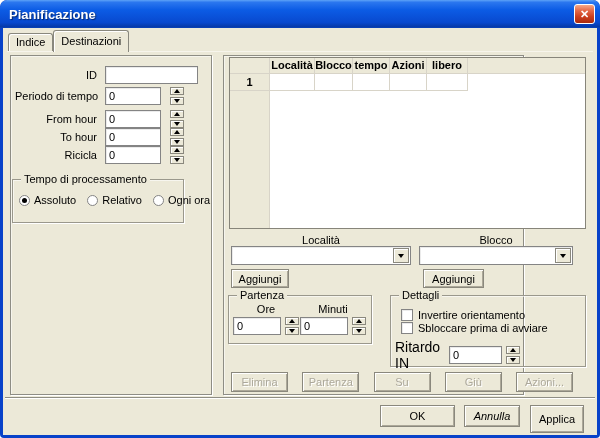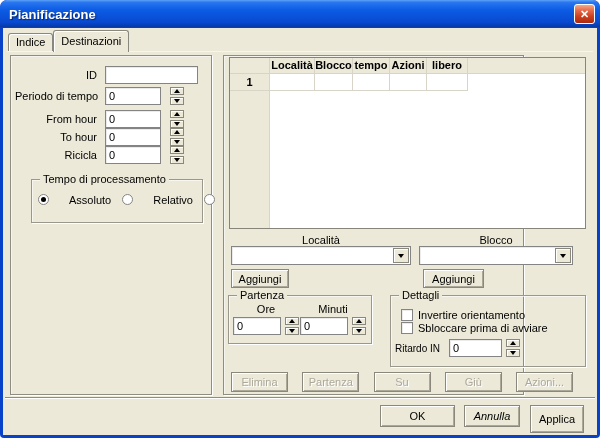--- a/index.html
+++ b/index.html
@@ -38,23 +38,23 @@
   .txt.spinval{width:56px;}
   .spinbtns{width:14px;height:18px;display:flex;flex-direction:column;justify-content:space-between;margin-left:9px;}
   .spinbtns.near{margin-left:4px;}
   .sbtn{height:8px;background:#ece9d8;border:1px solid #8a887d;box-shadow:inset 1px 1px 0 #fff;display:flex;align-items:center;justify-content:center;}
   .tri-up{width:0;height:0;border-left:3px solid transparent;border-right:3px solid transparent;border-bottom:4px solid #000;}
   .tri-down{width:0;height:0;border-left:3px solid transparent;border-right:3px solid transparent;border-top:4px solid #000;}
 
   
   .group{position:absolute;border:1px solid #9a988c;box-shadow:1px 1px 0 #fff,inset 1px 1px 0 rgba(255,255,255,.6);}
   .group-title{position:absolute;top:-7px;left:8px;background:#ece9d8;padding:0 3px;font-size:11px;white-space:nowrap;}
-  .proc-group{left:20px;top:123px;width:172px;height:44px;padding-left:36px;}
+  .proc-group{left:1px;top:123px;width:172px;height:44px;padding-left:36px;}
   .radio-row{position:absolute;left:6px;right:2px;top:14px;display:flex;align-items:center;gap:11px;}
-  .radio-item{display:flex;align-items:flex-start;gap:20px;font-size:11px;white-space:nowrap;}
+  .radio-item{display:flex;align-items:flex-end;gap:4px;font-size:11px;white-space:nowrap;}
   .radio{width:11px;height:11px;border:1px solid #848484;border-radius:50%;background:#fff;display:flex;align-items:center;justify-content:center;}
   .radio .dot{width:5px;height:5px;border-radius:50%;background:#000;}
 
   
   .grid{position:absolute;left:5px;top:1px;width:357px;height:172px;background:#fff;border:1px solid #87857a;}
   .g-gutter{position:absolute;left:0;top:0;bottom:0;width:40px;background:#ece9d8;border-right:1px solid #d8d4c8;}
   .g-header{position:absolute;left:0;top:0;right:0;height:16px;background:#ece9d8;border-bottom:1px solid #d8d4c8;display:flex;}
   .g-corner{width:40px;border-right:1px solid #d8d4c8;}
   .g-h{border-right:1px solid #d8d4c8;font-size:11px;font-weight:bold;text-align:center;line-height:15px;color:#000;}
   .gw1{width:45px}.gw2{width:38px}.gw3{width:37px}.gw4{width:37px}.gw5{width:41px}
@@ -80,21 +80,21 @@
   .pcol .plabel{display:block;text-align:center;font-size:11px;margin-bottom:2px;}
   .pcol .prow{display:flex;align-items:center;}
   .pcol .txt{width:48px;}
   .pcol1{left:4px;}
   .pcol2{left:71px;}
 
   .dettagli-group{left:166px;top:239px;width:196px;height:72px;}
   .chk-row{position:absolute;left:10px;display:flex;align-items:center;gap:5px;font-size:11px;white-space:nowrap;}
   .checkbox{width:12px;height:12px;background:#fff;border:1px solid #848484;box-shadow:inset 1px 1px 0 rgba(0,0,0,.08);display:flex;align-items:center;justify-content:center;font-size:10px;}
   .ritardo-row{position:absolute;left:4px;top:43px;display:flex;align-items:center;}
-  .ritardo-row .rlabel{font-size:10px;width:54px;}
+  .ritardo-row .rlabel{font-size:14px;width:54px;}
   .ritardo-row .txt{width:53px;}
 
   .action-row{position:absolute;left:7px;top:316px;width:342px;display:flex;justify-content:space-between;}
   .action-row .btn{width:57px;height:20px;}
 
   .dialog-buttons{position:absolute;right:13px;top:377px;display:flex;align-items:flex-start;border-radius:8px;}
   .btn-ok{width:75px;height:22px;}
   .btn-annulla{width:56px;height:22px;margin-left:9px;font-style:italic;}
   .btn-applica{width:54px;height:28px;margin-left:10px;}
 </style>

